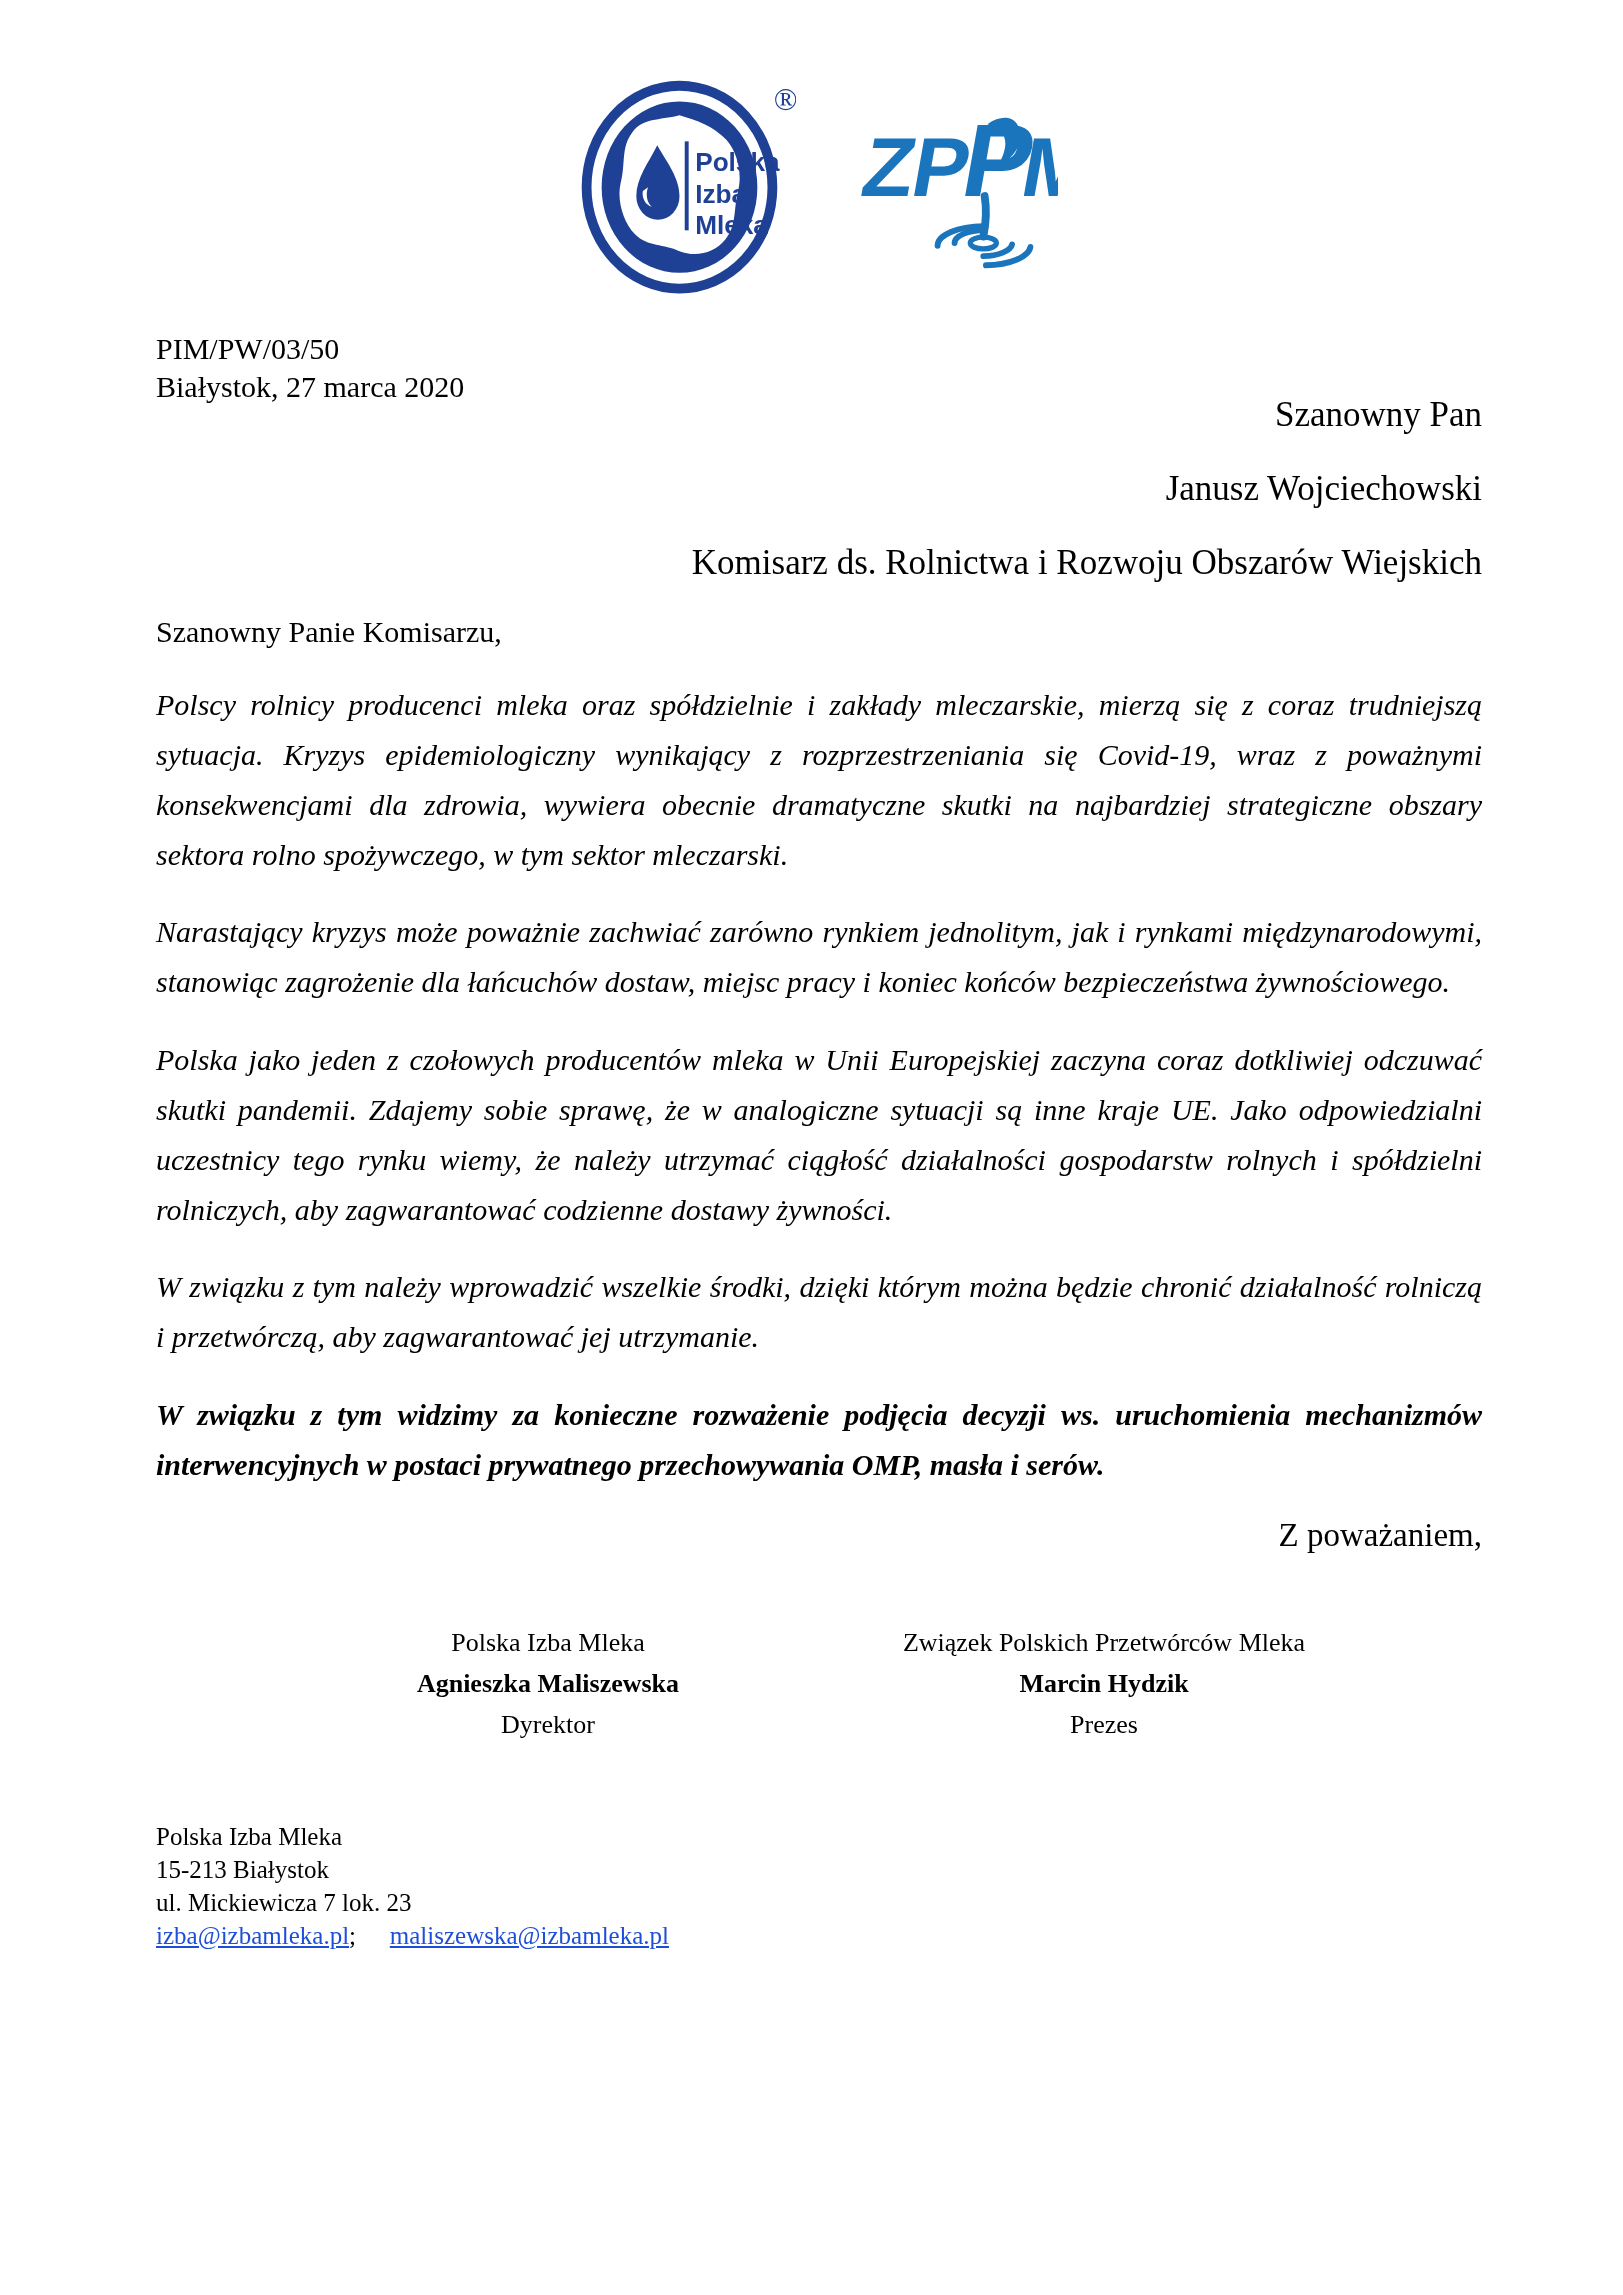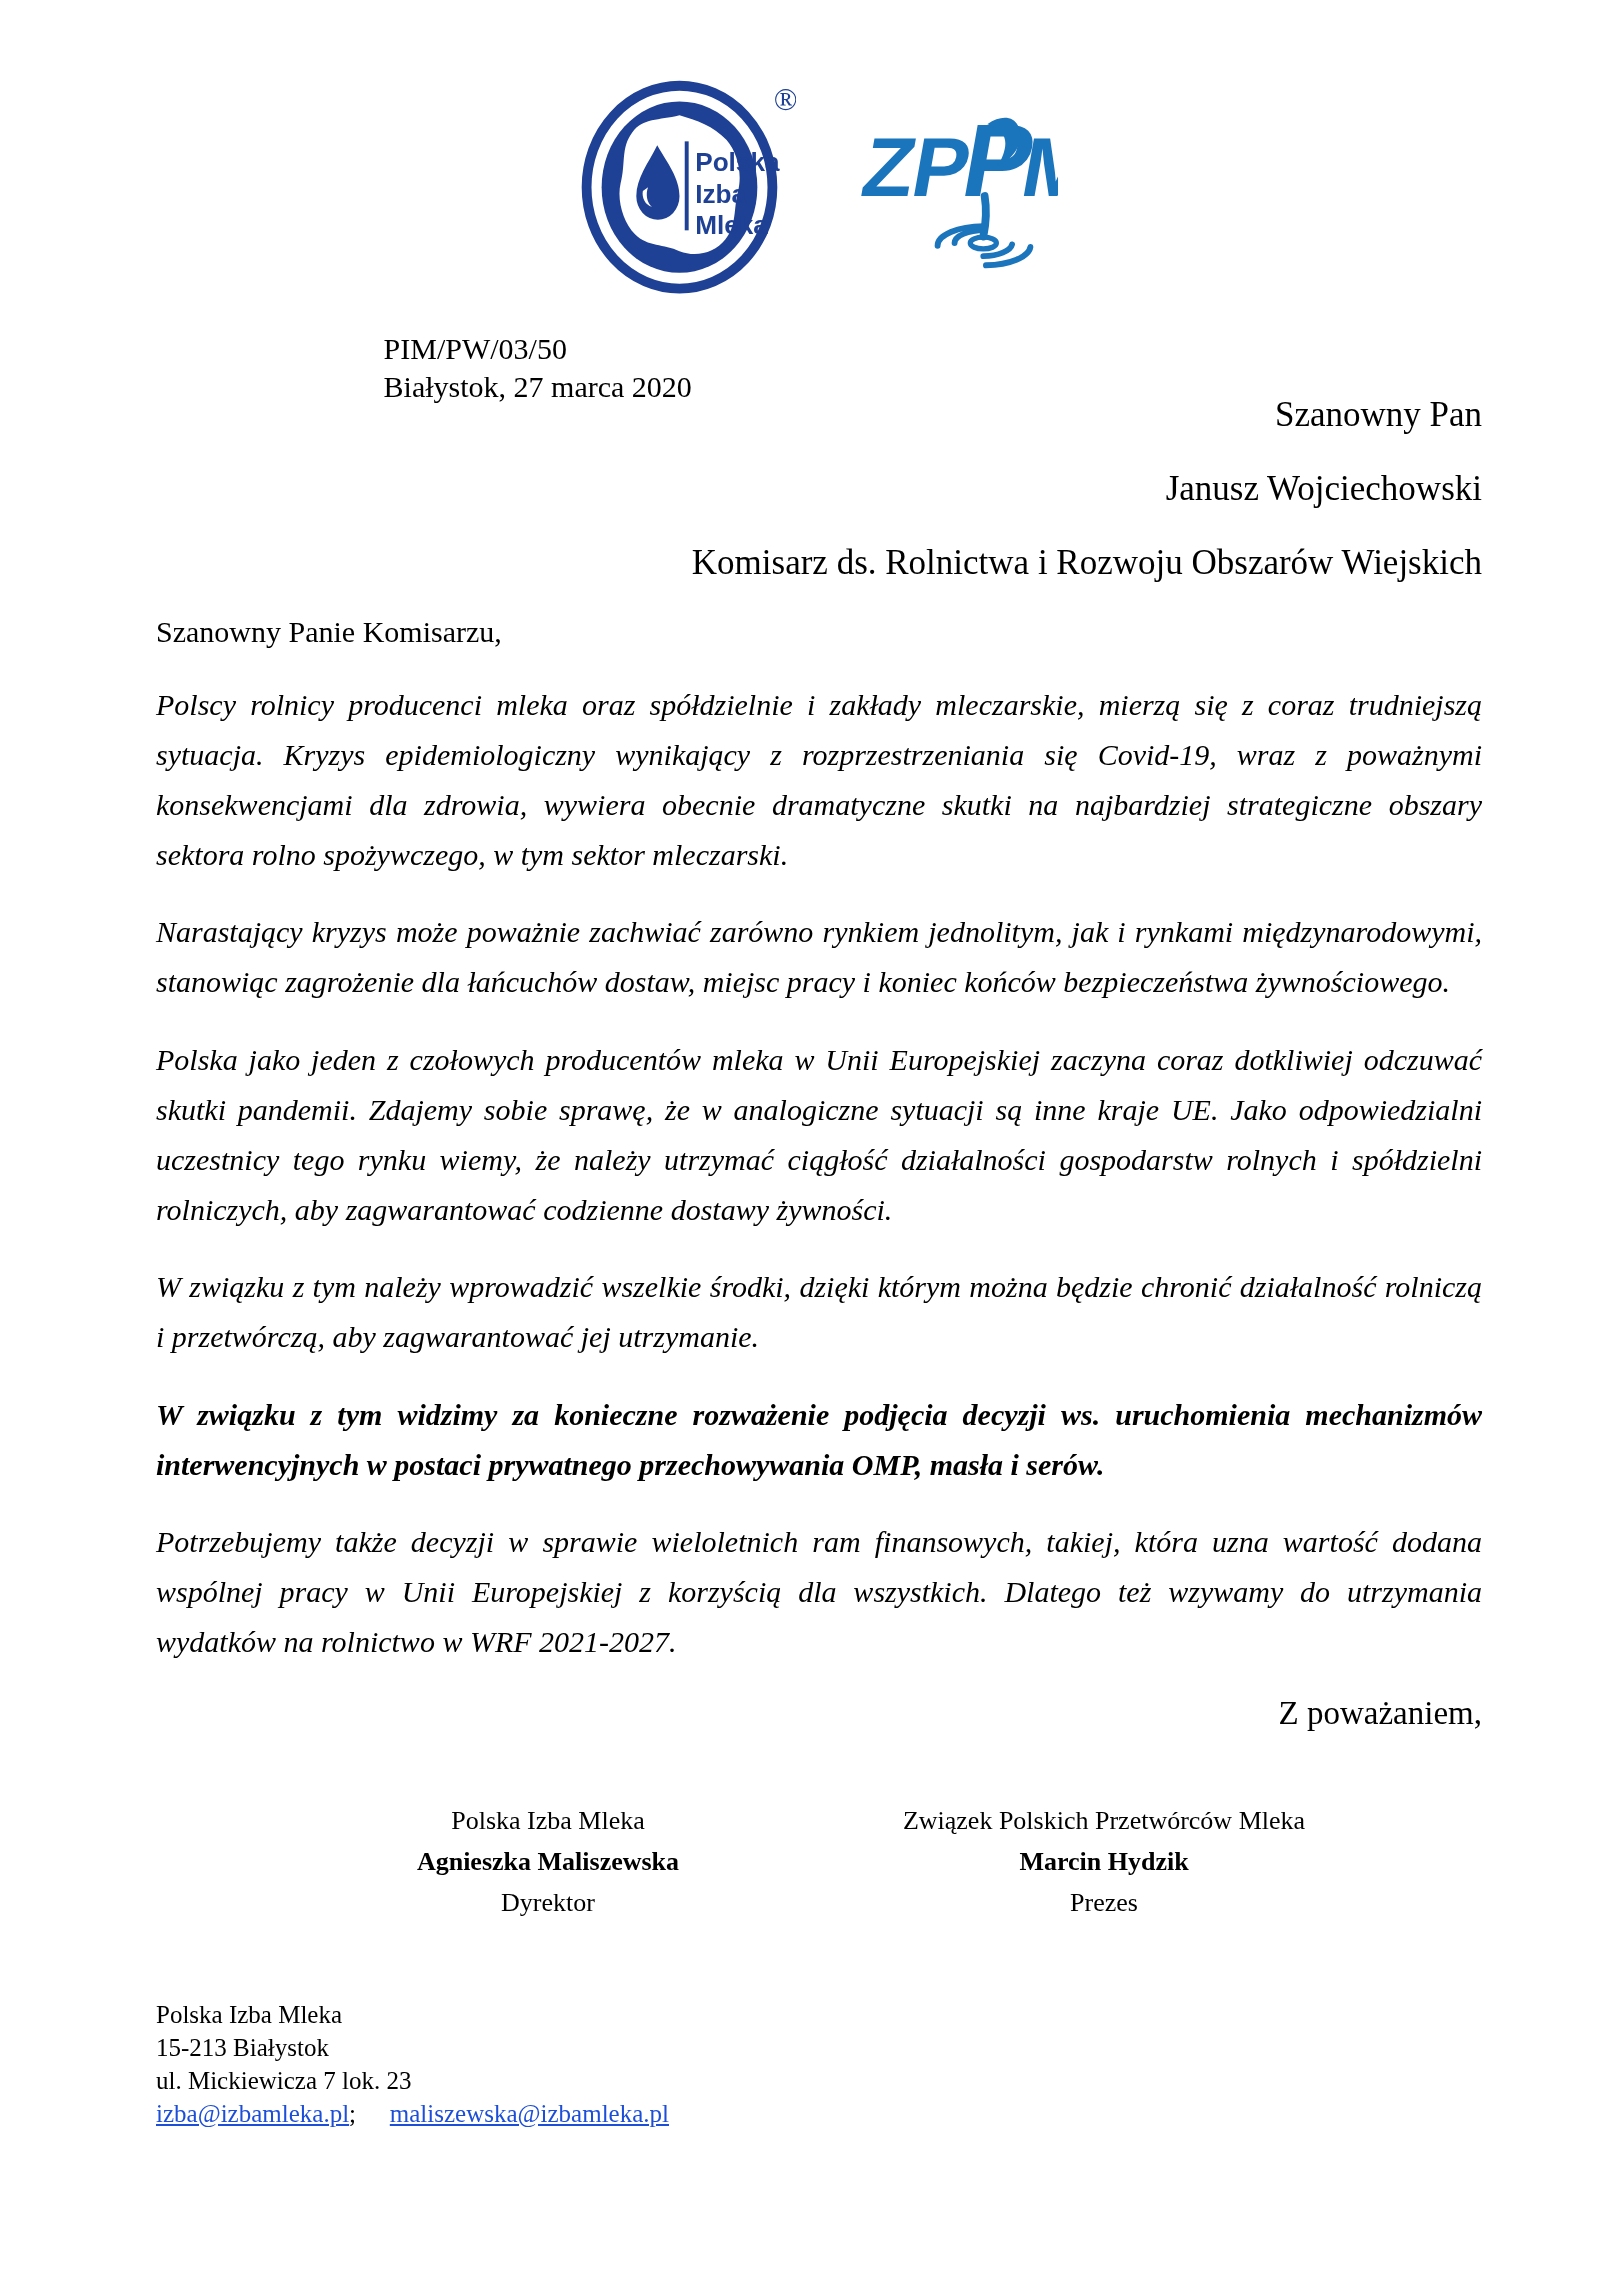--- a/index.html
+++ b/index.html
@@ -6,21 +6,21 @@
   body{
     width:1623px;height:2295px;background:#ffffff;color:#000;
     font-family:"Liberation Serif", serif;position:relative;overflow:hidden;
   }
   .sheet{padding:0 141px 0 156px;}
   
   .logos{display:flex;justify-content:center;align-items:flex-start;gap:46px;padding-top:72px;height:230px;}
   .logo-pim svg{display:block;}
   .logo-zppm{padding-top:26px;}
   
-  .header-row{display:flex;justify-content:flex-end;align-items:flex-start;margin-top:27.5px;}
+  .header-row{display:flex;justify-content:space-between;align-items:flex-start;margin-top:27.5px;}
   .refblock{font-size:30px;line-height:38px;white-space:nowrap;}
   .recipient{font-size:35px;line-height:74px;text-align:right;margin-top:48px;}
   
   .salutation{margin-top:13px;font-size:30px;line-height:37px;}
   .body{margin-top:30px;}
   .body p{
     margin:0 0 27.5px 0;font-size:30px;line-height:50px;
     text-align:justify;hyphens:none;font-style:italic;
   }
   .body p.bold{font-weight:bold;}
@@ -93,21 +93,20 @@
   </div>
 
   <div class="salutation">Szanowny Panie Komisarzu,</div>
 
   <div class="body">
     <p>Polscy rolnicy producenci mleka oraz spółdzielnie i zakłady mleczarskie, mierzą się z coraz trudniejszą sytuacja. Kryzys epidemiologiczny wynikający z rozprzestrzeniania się Covid-19, wraz z poważnymi konsekwencjami dla zdrowia, wywiera obecnie dramatyczne skutki na najbardziej strategiczne obszary sektora rolno spożywczego, w tym sektor mleczarski.</p>
     <p>Narastający kryzys może poważnie zachwiać zarówno rynkiem jednolitym, jak i rynkami międzynarodowymi, stanowiąc zagrożenie dla łańcuchów dostaw, miejsc pracy i koniec końców bezpieczeństwa żywnościowego.</p>
     <p>Polska jako jeden z czołowych producentów mleka w Unii Europejskiej zaczyna coraz dotkliwiej odczuwać skutki pandemii. Zdajemy sobie sprawę, że w analogiczne sytuacji są inne kraje UE. Jako odpowiedzialni uczestnicy tego rynku wiemy, że należy utrzymać ciągłość działalności gospodarstw rolnych i spółdzielni rolniczych, aby zagwarantować codzienne dostawy żywności.</p>
     <p>W związku z tym należy wprowadzić wszelkie środki, dzięki którym można będzie chronić działalność rolniczą i przetwórczą, aby zagwarantować jej utrzymanie.</p>
     <p class="bold">W związku z tym widzimy za konieczne rozważenie podjęcia decyzji ws. uruchomienia mechanizmów interwencyjnych w postaci prywatnego przechowywania OMP, masła i serów.</p>
-    <p>Potrzebujemy także decyzji w sprawie wieloletnich ram finansowych, takiej, która uzna wartość dodana wspólnej pracy w Unii Europejskiej z korzyścią dla wszystkich. Dlatego też wzywamy do utrzymania wydatków na rolnictwo w WRF 2021-2027.</p>
   </div>
 
   <div class="closing">Z poważaniem,</div>
 
   <div class="signatures">
     <div class="sig-col left">
       <div>Polska Izba Mleka</div>
       <div class="sig-name">Agnieszka Maliszewska</div>
       <div>Dyrektor</div>
     </div>

